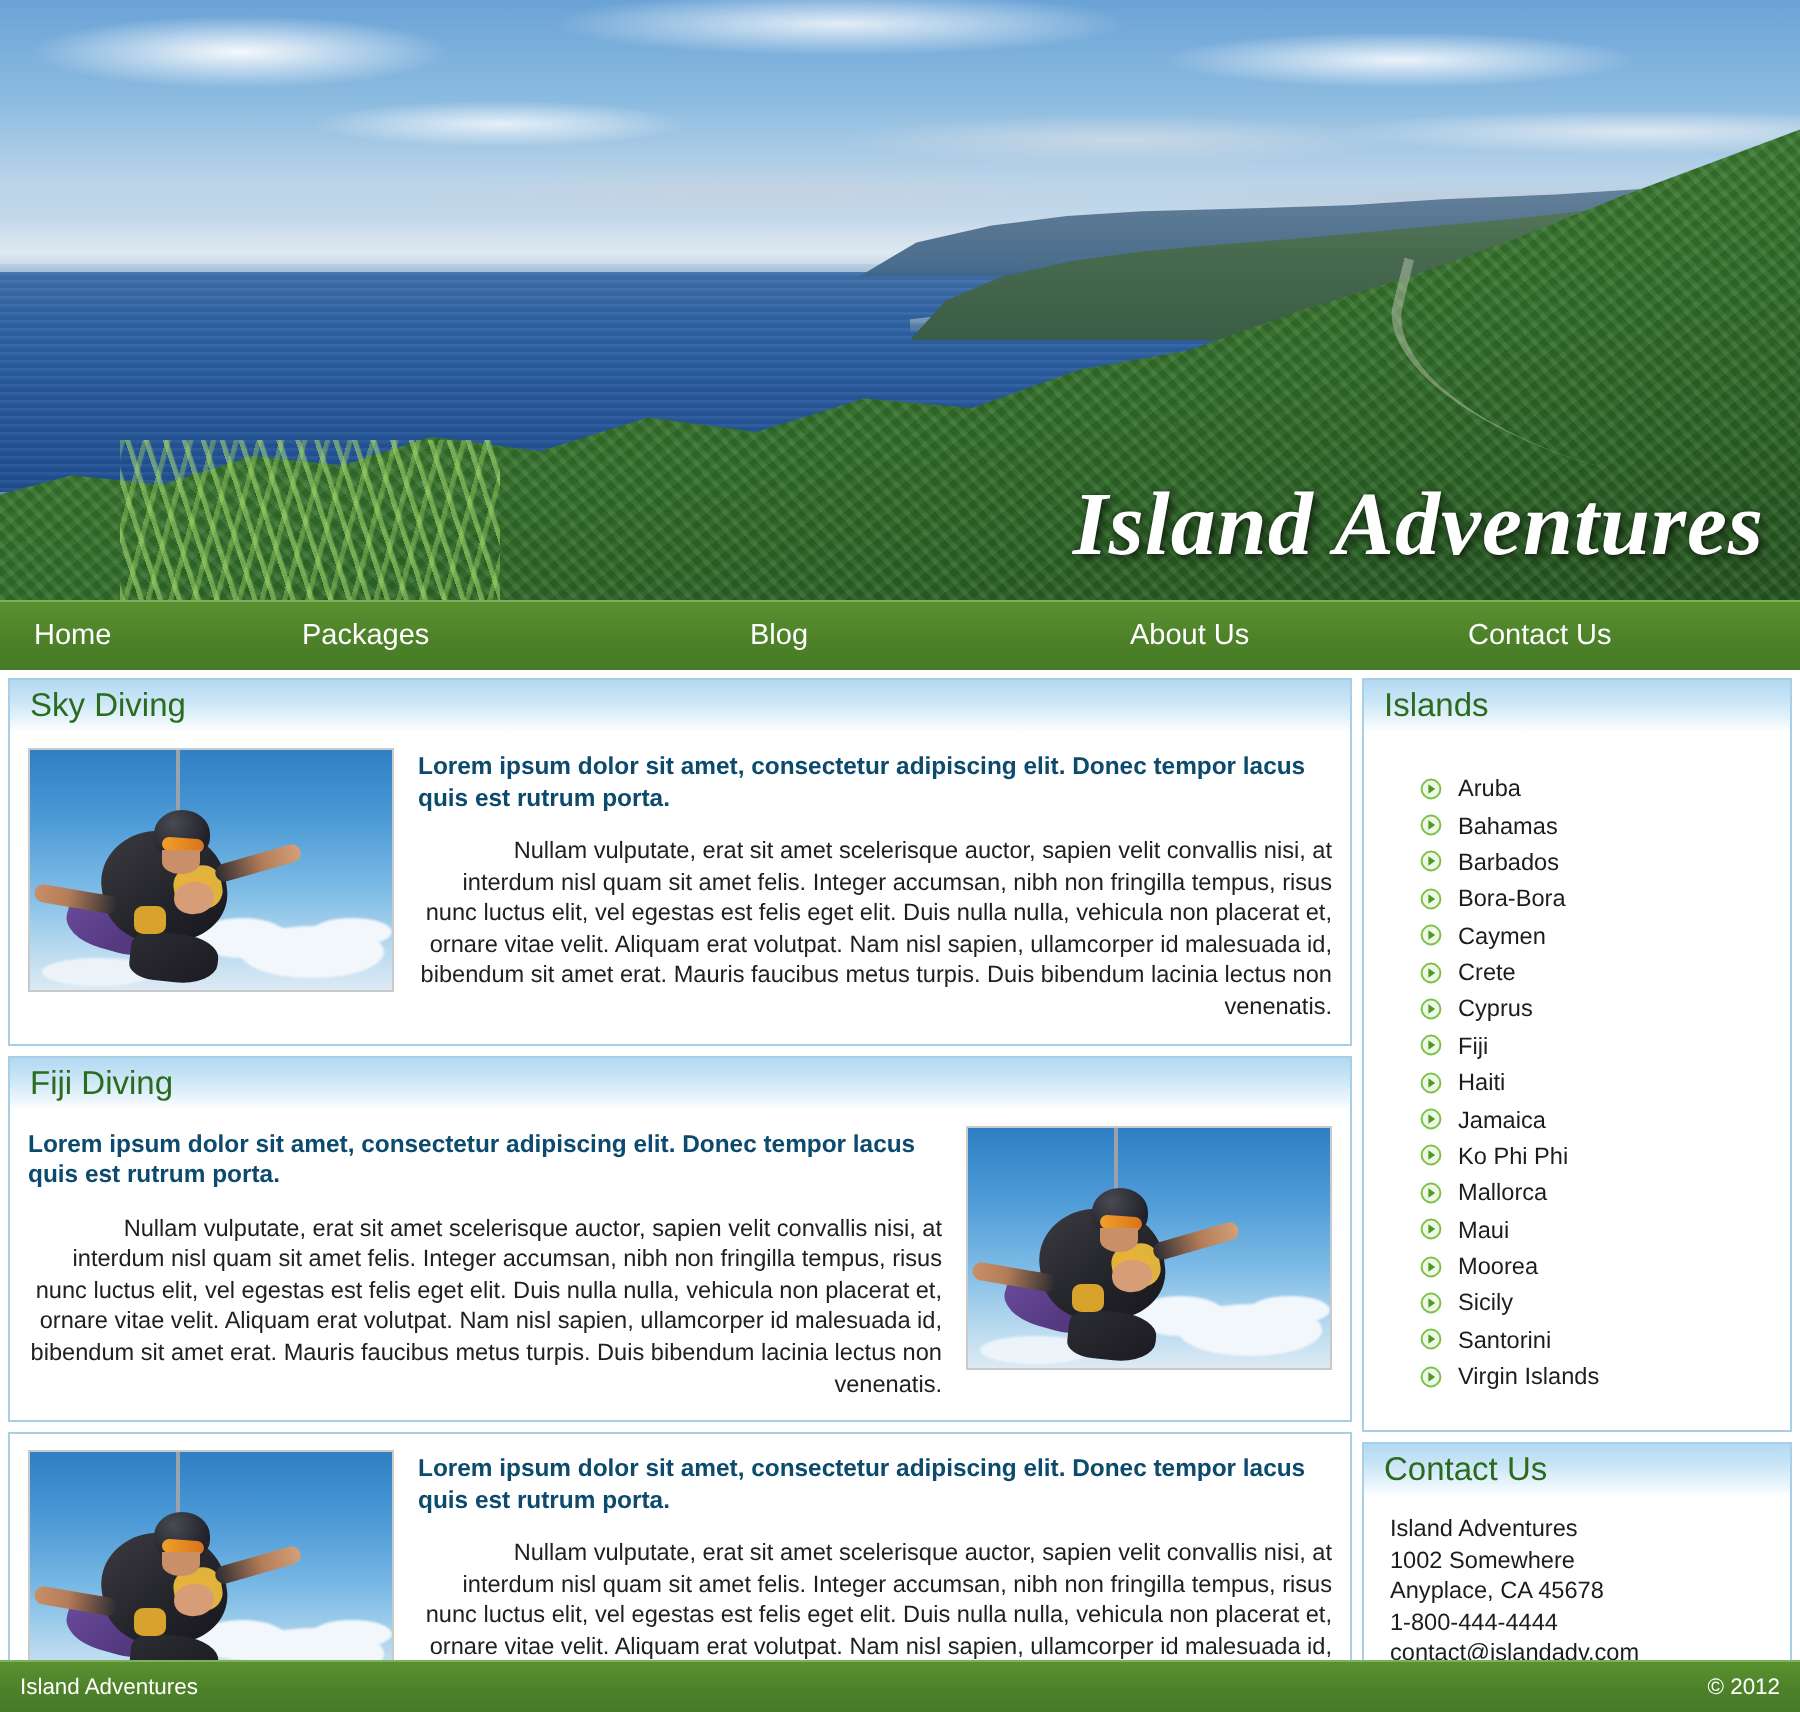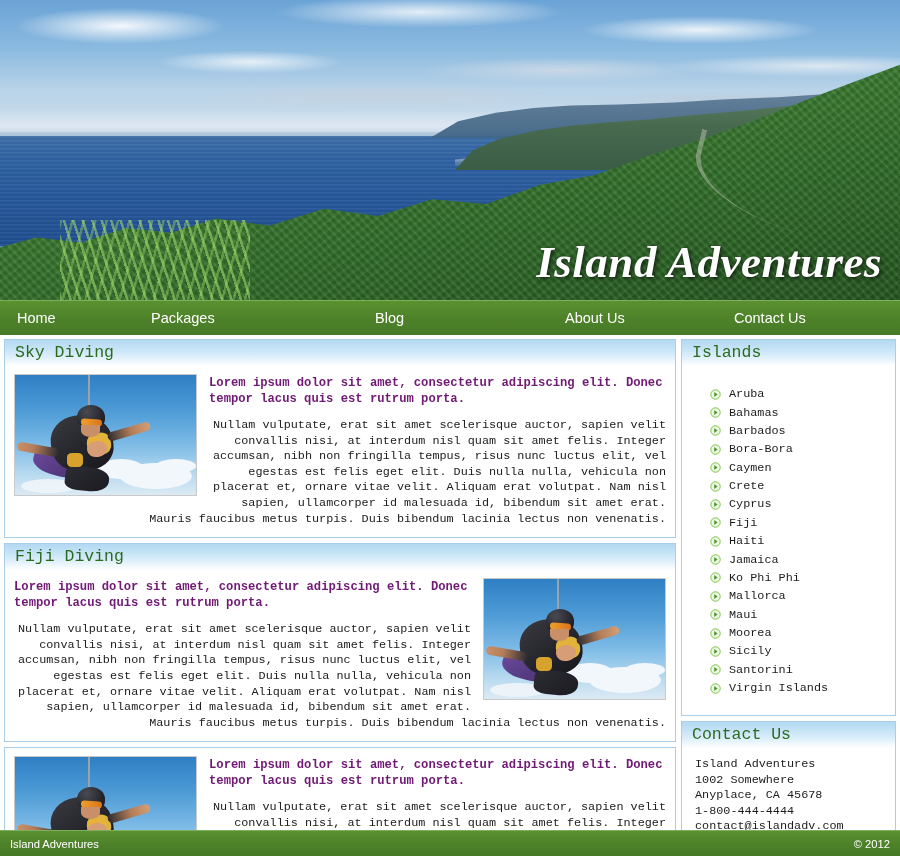--- a/index.html
+++ b/index.html
@@ -128,21 +128,20 @@
   .nav-4 { left: 734px; }
 
   
   .content {
     position: relative;
     width: 764px;
     height: 490px;
     background: #ffffff;
     box-sizing: border-box;
     padding: 4px 0 0 0;
-    font-family: Liberation Mono, monospace;
   }
   .col-main {
     position: absolute;
     left: 4px; top: 4px;
     width: 672px;
   }
   .col-side {
     position: absolute;
     left: 681px; top: 4px;
     width: 215px;
@@ -266,21 +265,21 @@
     background: #d8a32c; border-radius: 30%;
   }
   .sd-leg {
     position: absolute; left: 50px; top: 92px; width: 44px; height: 24px;
     background: linear-gradient(140deg, #2d2d34 0%, #1a1a20 100%);
     border-radius: 30% 42% 46% 30%;
     transform: rotate(6deg);
   }
 
   .art-h {
-    color: #701a75;
+    color: #0c4a6e;
     font-size: 12.2px;
     font-weight: bold;
     line-height: 15.5px;
     margin: 2px 0 11px 0;
   }
   .art-p {
     color: #202020;
     font-size: 11.8px;
     line-height: 15.6px;
     margin: 0;

